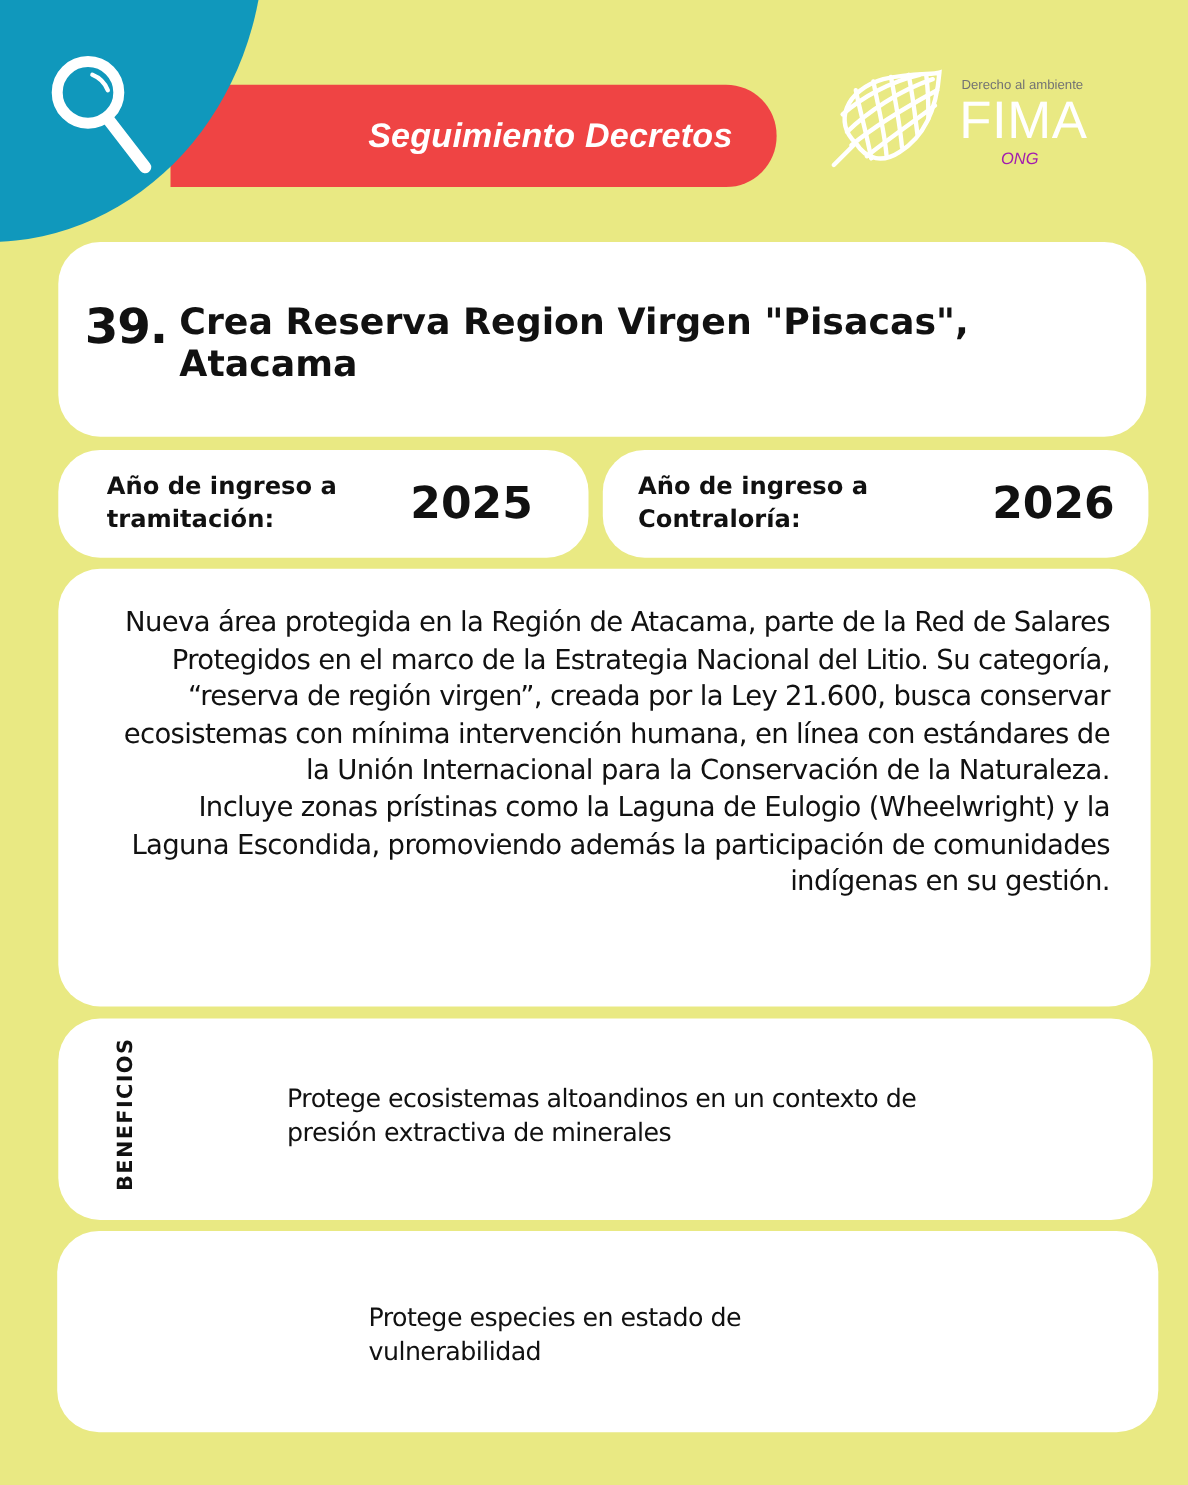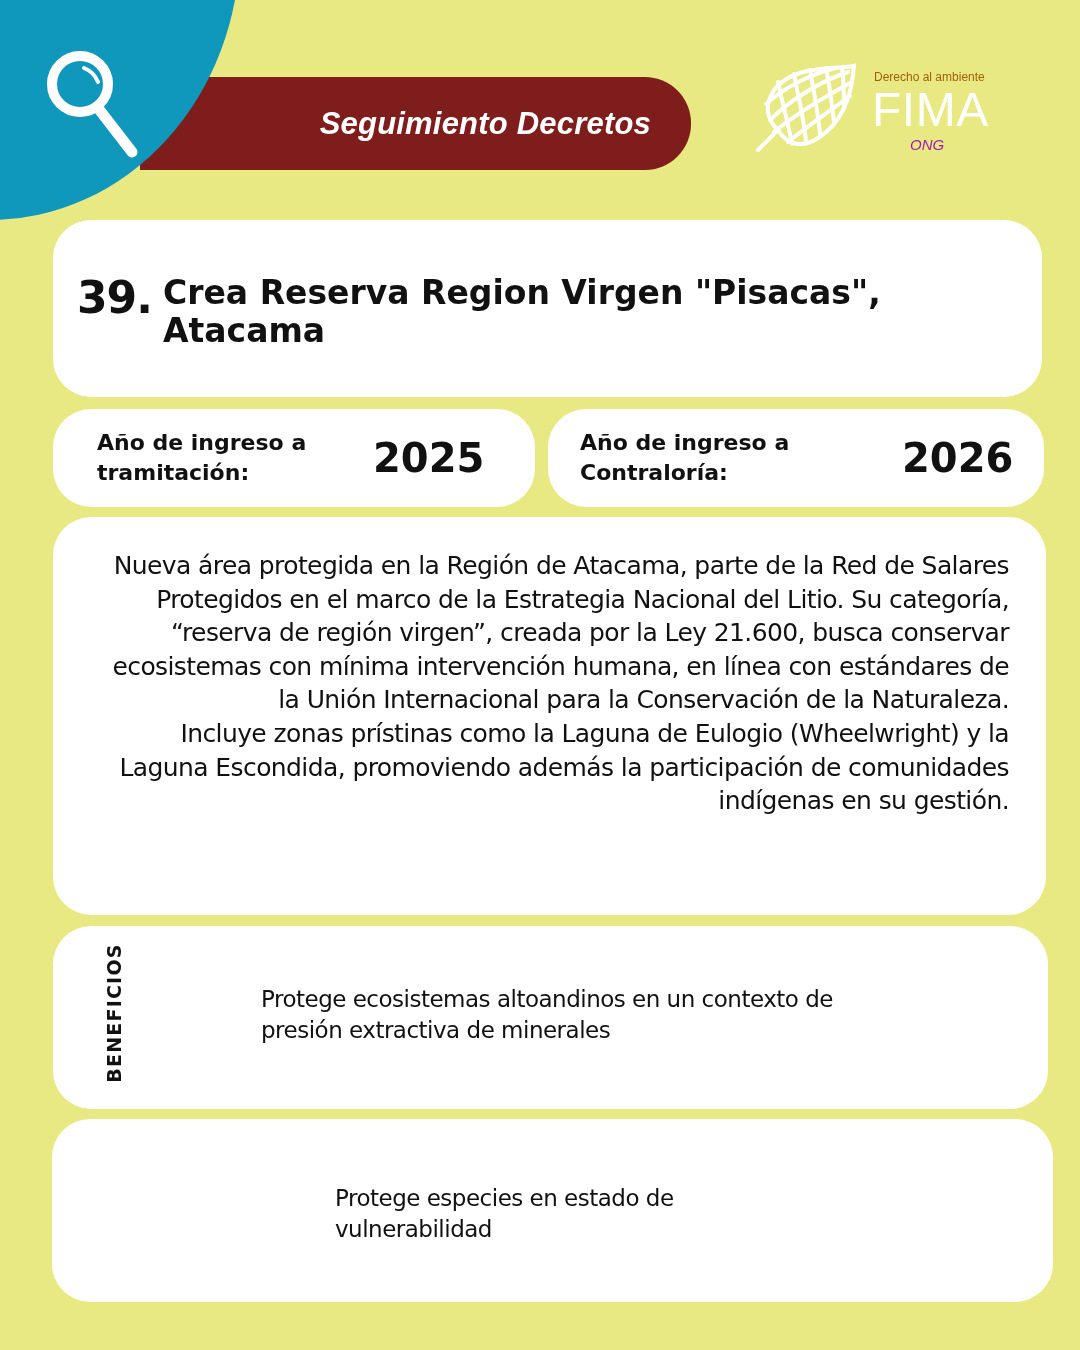--- a/index.html
+++ b/index.html
@@ -14,23 +14,23 @@
     .teal-blob {
       position: absolute;
       left: -260px; top: -330px;
       width: 500px; height: 550px;
       border-radius: 50%;
       background: #1098bc;
       z-index: 2;
     }
     .banner {
       position: absolute;
-      left: 140px; top: 77px;
+      left: 155px; top: 77px;
       width: 551px; height: 93px;
-      background: #7f1d1d;
+      background: #ef4444;
       border-radius: 0 46px 46px 0;
       z-index: 1;
       display: flex; flex-direction: column; justify-content: center;
       align-items: flex-end;
       padding-right: 40px;
     }
     .banner-line {
       color: #fff;
       font-style: italic;
       font-weight: 700;
@@ -46,21 +46,21 @@
     }
     .logo {
       position: absolute;
       left: 748px; top: 62px;
       width: 260px; height: 96px;
       z-index: 3;
     }
     .logo-mark { position: absolute; left: 0; top: 0; width: 112px; height: 96px; }
     .logo-tagline {
       position: absolute; left: 126px; top: 8px;
-      color: #a16207; font-size: 12px; white-space: nowrap;
+      color: #737373; font-size: 12px; white-space: nowrap;
     }
     .logo-name {
       position: absolute; left: 124px; top: 22px;
       color: #fff; font-size: 48px; font-weight: 400; letter-spacing: 0.5px; line-height: 52px;
     }
     .logo-sub {
       position: absolute; left: 162px; top: 74px;
       color: #a21caf; font-size: 15px; font-style: italic;
     }
     .card {

